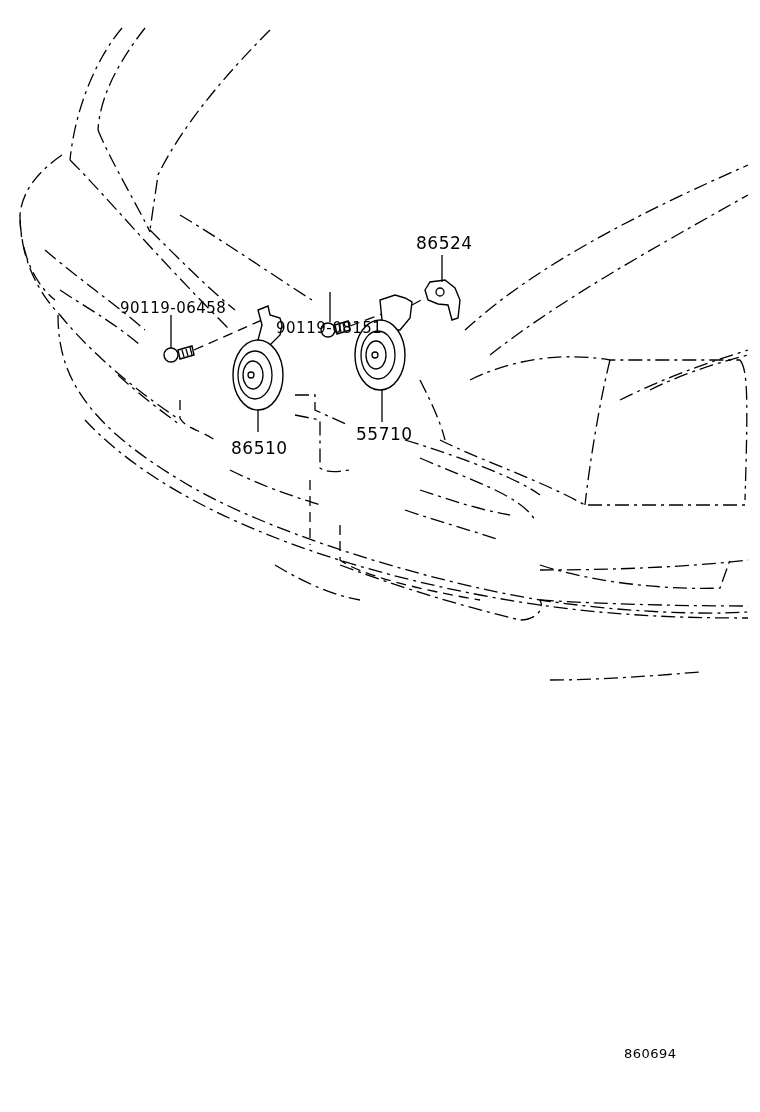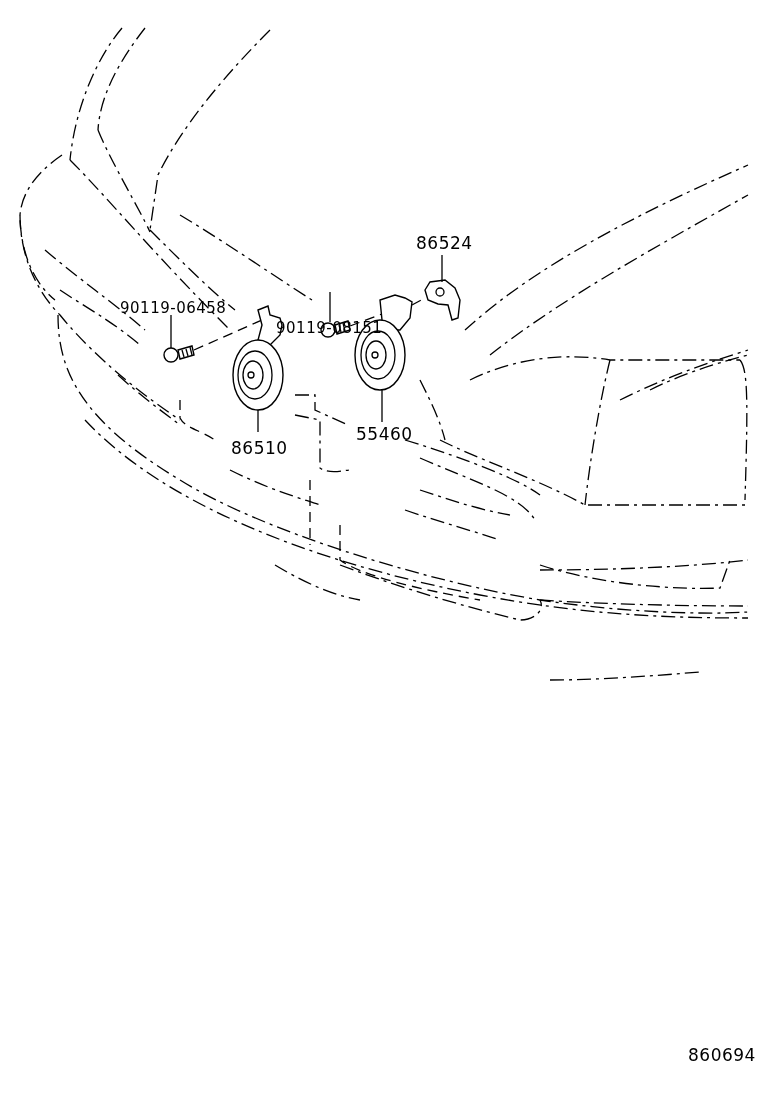--- a/index.html
+++ b/index.html
@@ -103,15 +103,15 @@
   <g>
     <path class="p" d="M425,290 L430,282 L445,280 L455,288 L460,300 L458,318 L452,320 L448,305 L438,304 L428,300 Z"></path>
     <circle class="s" cx="440" cy="292" r="4"></circle>
     <line class="s" x1="442" y1="255" x2="442" y2="282"></line>
   </g>
 </svg>
 
 <div class="lbl" style="left:120px; top:301px;">90119-06458</div>
 <div class="lbl" style="left:231px; top:440px; font-size:17px;">86510</div>
 <div class="lbl" style="left:276px; top:277px;margin-top:44px;">90119-08151</div>
-<div class="lbl" style="left:356px; top:426px; font-size:17px;">55460</div>
+<div class="lbl" style="left:356px; top:426px; font-size:17px;">55710</div>
 <div class="lbl" style="left:416px; top:235px; font-size:17px;">86524</div>
-<div class="lbl" style="left:688px; top:1047px; font-size:17px;">860694</div>
+<div class="lbl" style="left:624px; top:1047px; font-size:13px;">860694</div>
 
 </body></html>

